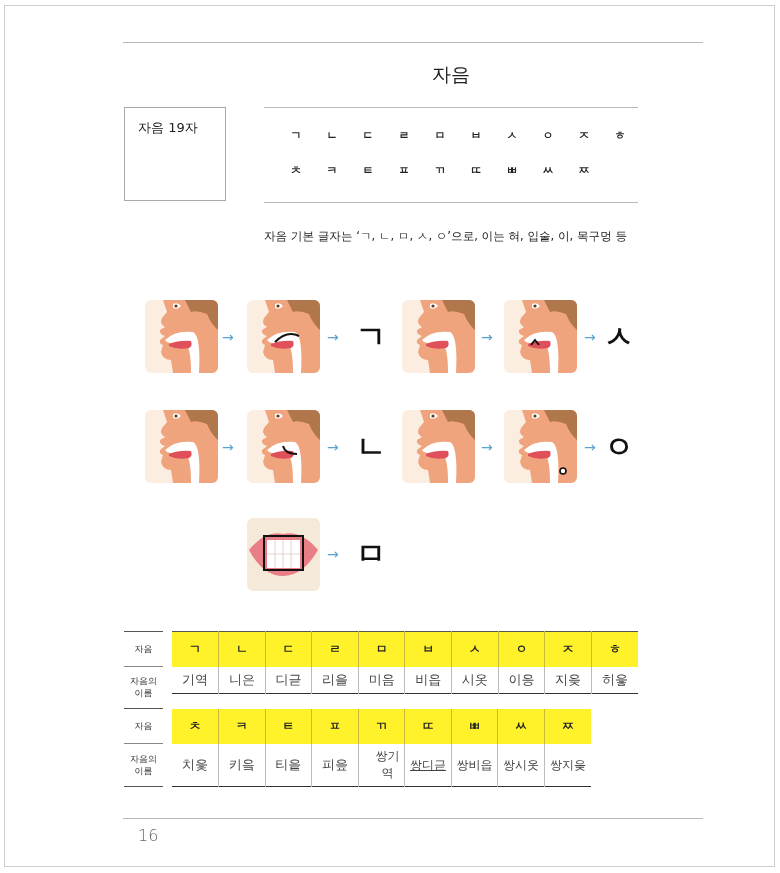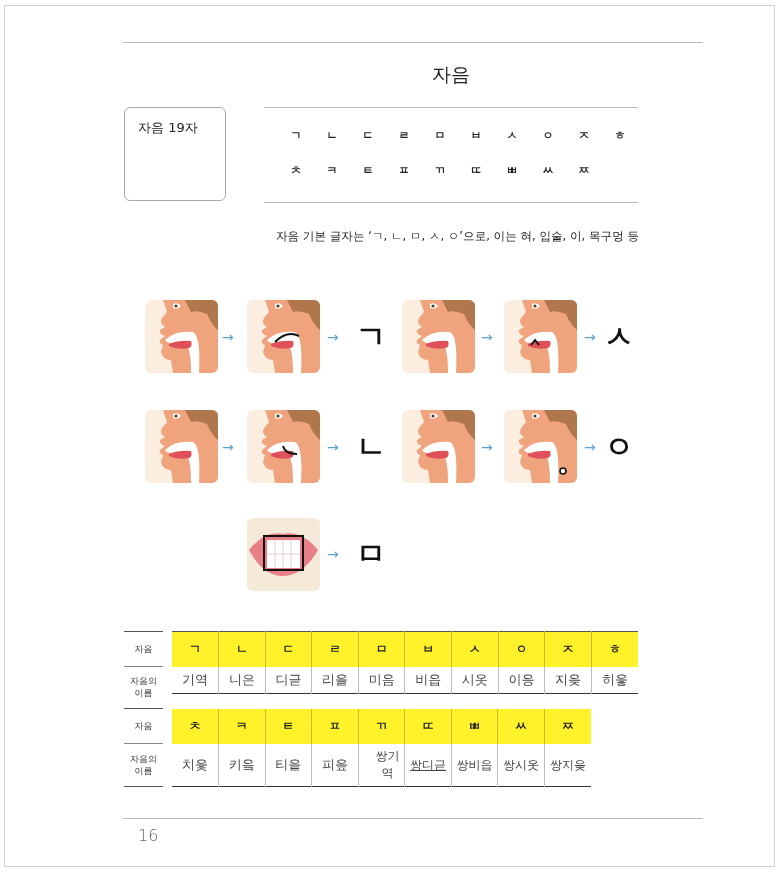--- a/index.html
+++ b/index.html
@@ -4,26 +4,26 @@
 <style>
   html, body { margin:0; padding:0; background:#ffffff; }
   body { width:780px; height:873px; position:relative; overflow:hidden;
          font-family:"DejaVu Sans", "Liberation Sans", sans-serif; color:#222; }
   .page-border { position:absolute; left:4px; top:5px; width:771px; height:862px;
                  border:1px solid #cfcfcf; box-sizing:border-box; }
   .rule { position:absolute; height:0; border-top:1.5px solid #b9b9b9; }
   .title { position:absolute; left:264px; width:374px; top:62px; text-align:center;
            font-size:19px; color:#222; }
   .count-box { position:absolute; left:124px; top:107px; width:102px; height:94px;
-               border:1px solid #a9a9a9; border-radius:6px; box-sizing:border-box; }
+               border:1px solid #a9a9a9; border-radius:0; box-sizing:border-box; }
   .count-box span { position:absolute; left:13px; top:11px; font-size:13px; color:#222; }
   .jamo-row { position:absolute; left:278px; display:flex; }
   .jamo-row span { width:36px; text-align:center; font-size:11px; font-weight:bold; color:#222; }
   .desc { position:absolute; left:264px; top:226px; width:390px; font-size:11.6px;
-          line-height:21px; color:#222; white-space:nowrap;margin-left:12px; }
+          line-height:21px; color:#222; white-space:nowrap; }
   .illus { position:absolute; width:73px; height:73px; border-radius:6px; overflow:hidden; }
   .arrow { position:absolute; font-size:14px; color:#5aa2cf; line-height:14px; }
   .big-glyph { position:absolute; font-size:30px; font-weight:bold; color:#111; line-height:30px; }
   table.cons { position:absolute; border-collapse:collapse; table-layout:fixed; }
   table.cons td { text-align:center; padding:0; }
   .lbl { position:absolute; left:124px; width:39px; font-size:9px; color:#333;
          text-align:center; line-height:12px; display:flex; align-items:center; justify-content:center; }
   .lbl-line { position:absolute; left:124px; width:39px; border-top:1.5px solid #555; }
   .ycell { background:#fff22b; font-size:12px; font-weight:bold; color:#222; height:35px;
            border-left:1px solid #c9bb36; }

